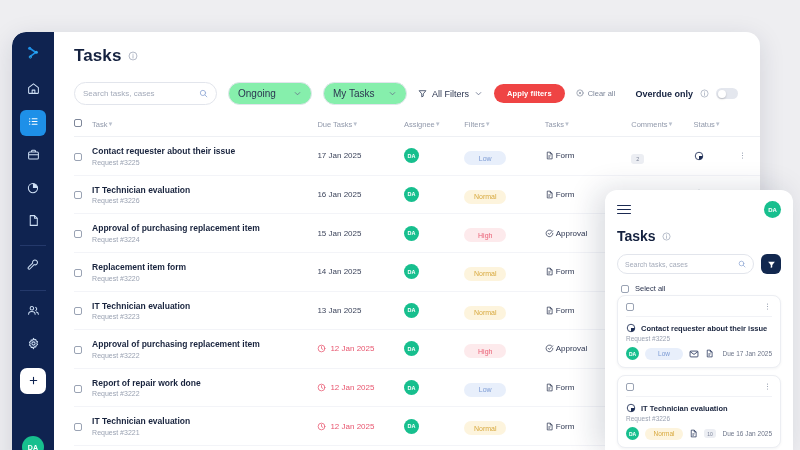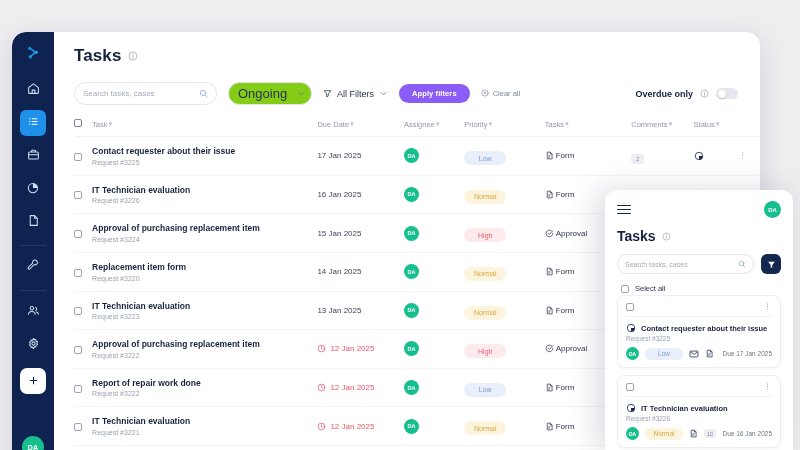--- a/index.html
+++ b/index.html
@@ -68,32 +68,32 @@
   .search-box input {
     border: none; outline: none; flex: 1; font-size: 8px; color: #3a4259;
     font-family: "Liberation Sans", sans-serif; min-width: 0; background: transparent;
   }
   .search-box input::placeholder { color: #a3aab9; }
   .search-icon { color: #8fa7d4; display: flex; }
 
   .select {
     height: 23px; border: 1px solid #e2e5ec; border-radius: 12px;
     display: flex; align-items: center; justify-content: space-between;
-    padding: 0 9px; gap: 10px; background: #84cc16;
-    font-size: 13px; color: #2b3category; color: #2b3550;
+    padding: 0 9px; gap: 10px; background: #86efac;
+    font-size: 10px; color: #2b3category; color: #2b3550;
   }
   .select.w1 { width: 84px; }
   .select.w2 { width: 84px; }
   .chev { color: #6b7governing; color: #667punct; color: #5a6party; color: #66708a; display: flex; }
 
   .all-filters { display: flex; align-items: center; gap: 5px; font-size: 9px; color: #2b3550; }
   .all-filters .funnel { color: #22304e; display: flex; }
 
   .apply-btn {
-    background: #8b5cf6; color: #ffffff; border: none; border-radius: 11px;
+    background: #ef4444; color: #ffffff; border: none; border-radius: 11px;
     height: 19px; padding: 0 13px; font-size: 7.5px; font-weight: bold;
     font-family: "Liberation Sans", sans-serif; letter-spacing: .1px;
   }
   .clear-all { display: flex; align-items: center; gap: 4px; font-size: 7.5px; color: #7d8699; }
   .overdue-wrap { margin-left: auto; display: flex; align-items: center; gap: 7px; }
   .overdue-label { font-size: 9px; font-weight: bold; color: #14213f; }
   .toggle {
     width: 22px; height: 11px; border-radius: 6px; background: #e4e7ee;
     position: relative; flex: 0 0 22px;
   }
@@ -354,20 +354,28 @@
 
         <div class="select w1">
           <span>Ongoing</span>
           <span class="chev">
             <svg width="9" height="9" viewBox="0 0 24 24" fill="none" stroke="currentColor" stroke-width="2.2" stroke-linecap="round" stroke-linejoin="round">
                 <path d="M6 9.5l6 6 6-6"></path>
               </svg>
           </span>
         </div>
 
+        <div class="select w2">
+          <span>My Tasks</span>
+          <span class="chev">
+            <svg width="9" height="9" viewBox="0 0 24 24" fill="none" stroke="currentColor" stroke-width="2.2" stroke-linecap="round" stroke-linejoin="round">
+                <path d="M6 9.5l6 6 6-6"></path>
+              </svg>
+          </span>
+        </div>
 
         <div class="all-filters">
           <span class="funnel">
             <svg width="9" height="9" viewBox="0 0 24 24" fill="none" stroke="currentColor" stroke-width="2" stroke-linejoin="round">
                 <path d="M3 4.5h18l-7 8.5v6l-4 2v-8z"></path>
               </svg>
           </span>
           <span>All Filters</span>
           <span class="chev">
             <svg width="9" height="9" viewBox="0 0 24 24" fill="none" stroke="currentColor" stroke-width="2.2" stroke-linecap="round" stroke-linejoin="round">
@@ -416,33 +424,33 @@
           <tr>
             <th><span class="cb hdr"></span></th>
             <th>
                 <span class="th-inner">
                   <span>Task</span>
                   <span class="sort-caret">▼</span>
                 </span>
               </th>
             <th>
                 <span class="th-inner">
-                  <span>Due Date</span>
+                  <span>Due Tasks</span>
                   <span class="sort-caret">▼</span>
                 </span>
               </th>
             <th>
                 <span class="th-inner">
                   <span>Assignee</span>
                   <span class="sort-caret">▼</span>
                 </span>
               </th>
             <th>
                 <span class="th-inner">
-                  <span>Priority</span>
+                  <span>Filters</span>
                   <span class="sort-caret">▼</span>
                 </span>
               </th>
             <th>
                 <span class="th-inner">
                   <span>Tasks</span>
                   <span class="sort-caret">▼</span>
                 </span>
               </th>
             <th>

